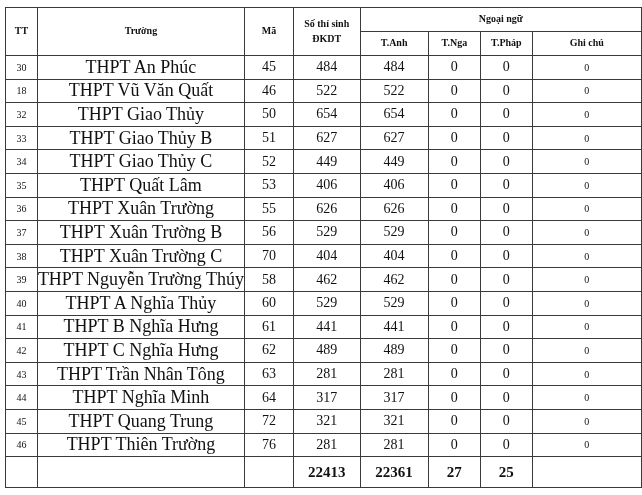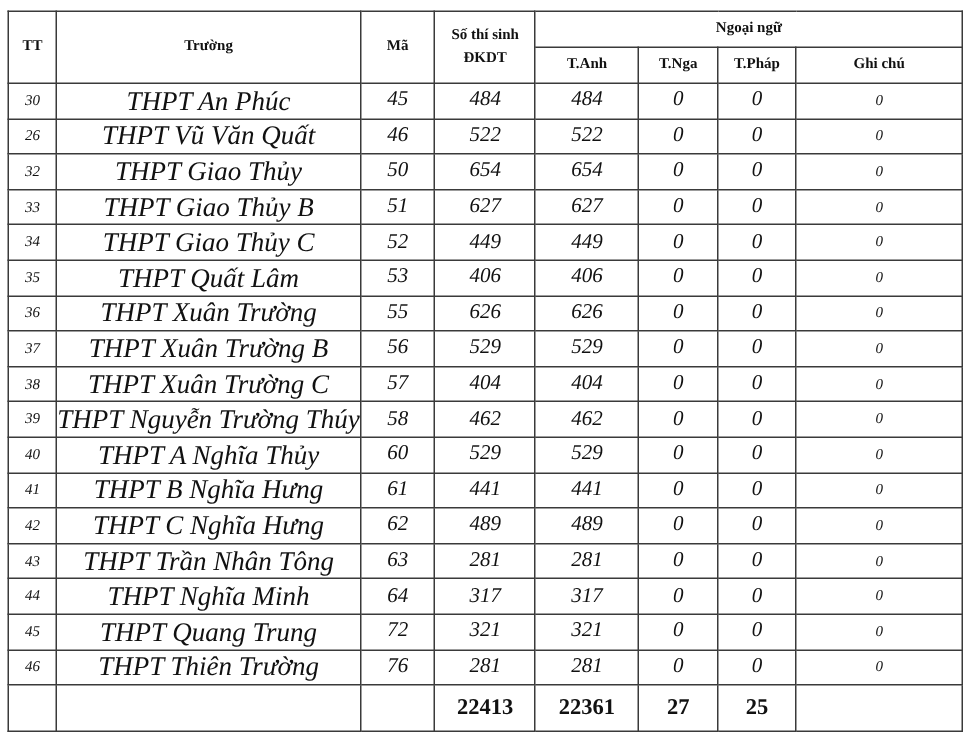--- a/index.html
+++ b/index.html
@@ -15,21 +15,21 @@
     border: 1.5px solid #3a3a3a;
     padding: 0;
     text-align: center;
     vertical-align: middle;
     overflow: hidden;
     white-space: nowrap;
   }
   th { font-weight: bold; font-size: 10px; line-height: 1.45; }
   tr.h1 { height: 24px; }
   tr.h2 { height: 24px; }
-  tr.row { height: 23.6px; font-style: italic; }
+  tr.row { height: 23.6px; }
   tr.total { height: 31px; }
   td.tt { font-size: 10px; }
   td.name { text-align: left; padding-left: 3px; font-size: 18px; }
   td.num { font-size: 14px; }
   td.note { font-size: 10px; }
   tr.total td { font-weight: bold; font-size: 15px; }
 </style>
 </head>
 <body>
 
@@ -67,21 +67,21 @@
         <td class="tt">30</td>
         <td class="name">THPT An Phúc</td>
         <td class="num">45</td>
         <td class="num">484</td>
         <td class="num">484</td>
         <td class="num">0</td>
         <td class="num">0</td>
         <td class="note">0</td>
       </tr>
       <tr class="row">
-        <td class="tt">26</td>
+        <td class="tt">18</td>
         <td class="name">THPT Vũ Văn Quất</td>
         <td class="num">46</td>
         <td class="num">522</td>
         <td class="num">522</td>
         <td class="num">0</td>
         <td class="num">0</td>
         <td class="note">0</td>
       </tr>
       <tr class="row">
         <td class="tt">32</td>
@@ -139,21 +139,21 @@
         <td class="num">56</td>
         <td class="num">529</td>
         <td class="num">529</td>
         <td class="num">0</td>
         <td class="num">0</td>
         <td class="note">0</td>
       </tr>
       <tr class="row">
         <td class="tt">38</td>
         <td class="name">THPT Xuân Trường C</td>
-        <td class="num">57</td>
+        <td class="num">70</td>
         <td class="num">404</td>
         <td class="num">404</td>
         <td class="num">0</td>
         <td class="num">0</td>
         <td class="note">0</td>
       </tr>
       <tr class="row">
         <td class="tt">39</td>
         <td class="name">THPT Nguyễn Trường Thúy</td>
         <td class="num">58</td>

